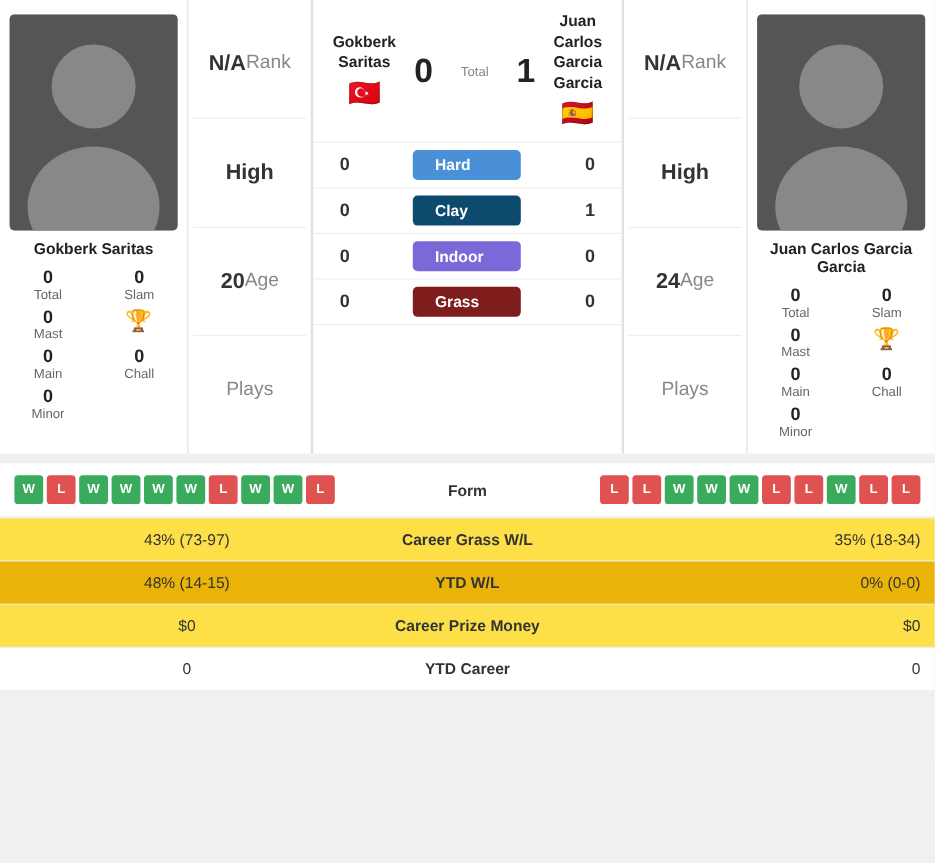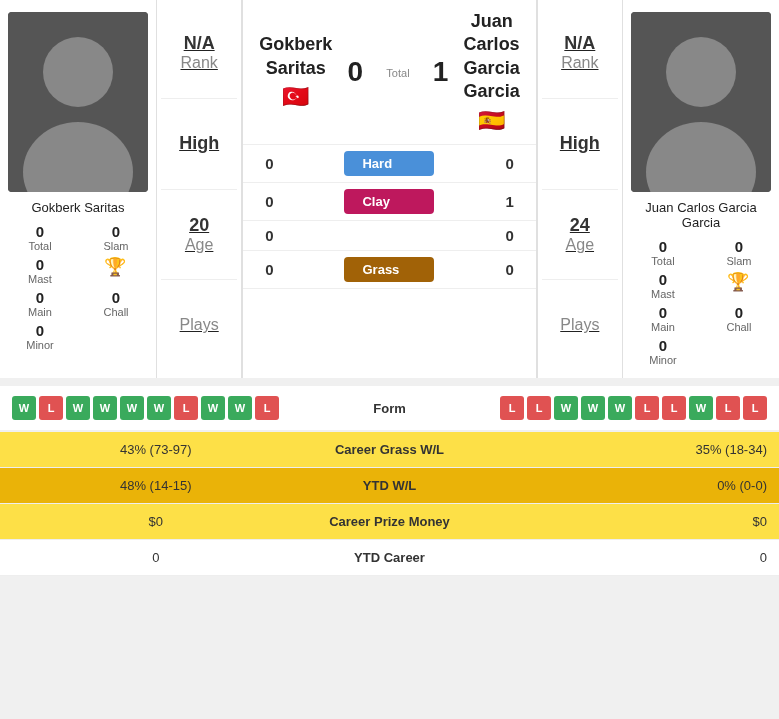--- a/index.html
+++ b/index.html
@@ -45,21 +45,21 @@
       margin-bottom: 8px;
     }
 
     .player-avatar svg {
       width: 100%;
       height: 100%;
     }
 
     .player-name {
       font-size: 13px;
-      font-weight: normal;
+      font-weight: bold;
       text-align: center;
       margin-bottom: 8px;
       color: #222;
     }
 
     .player-stats {
       display: grid;
       grid-template-columns: 1fr 1fr;
       gap: 4px 12px;
       text-align: center;
@@ -94,27 +94,26 @@
       display: flex;
       flex-direction: column;
       padding: 8px 4px;
       border-left: 1px solid #e0e0e0;
       border-right: 1px solid #e0e0e0;
     }
 
     .mid-stat-row {
       flex: 1;
       display: flex;
-      flex-direction: column;
+      flex-direction: row;
       align-items: center;
       justify-content: center;
       border-bottom: 1px solid #eee;
       padding: 8px 0;
       text-align: center;
-      text-decoration: underline;
     }
 
     .mid-stat-row:last-child {
       border-bottom: none;
     }
 
     .mid-stat-val {
       font-size: 18px;
       font-weight: bold;
       color: #333;
@@ -144,21 +143,21 @@
 
     .player-names-center {
       display: flex;
       flex-direction: column;
       align-items: center;
       flex: 1;
       text-align: center;
     }
 
     .center-player-name {
-      font-size: 18px;
+      font-size: 13px;
       font-weight: bold;
       color: #222;
       line-height: 1.3;
     }
 
     .flag-icon {
       font-size: 22px;
       margin-top: 4px;
     }
 
@@ -207,23 +206,23 @@
 
     .surface-score {
       font-size: 15px;
       font-weight: bold;
       color: #333;
       min-width: 20px;
       text-align: center;
     }
 
     .badge-hard { background: #4a90d9; }
-    .badge-clay { background: #be185d; }
+    .badge-clay { background: #0c4a6e; }
     .badge-indoor { background: #7b68d9; }
-    .badge-grass { background: #a16207; }
+    .badge-grass { background: #7f1d1d; }
 
     
     .right-middle-stats {
       width: 130px;
       display: flex;
       flex-direction: column;
       padding: 8px 4px;
       border-left: 1px solid #e0e0e0;
       border-right: 1px solid #e0e0e0;
     }
@@ -400,20 +399,21 @@
           <div class="surface-badge badge-hard">Hard</div>
           <div class="surface-score">0</div>
         </div>
         <div class="surface-row">
           <div class="surface-score">0</div>
           <div class="surface-badge badge-clay">Clay</div>
           <div class="surface-score">1</div>
         </div>
         <div class="surface-row">
           <div class="surface-score">0</div>
+          <div class="surface-badge badge-indoor">Indoor</div>
           <div class="surface-score">0</div>
         </div>
         <div class="surface-row">
           <div class="surface-score">0</div>
           <div class="surface-badge badge-grass">Grass</div>
           <div class="surface-score">0</div>
         </div>
       </div>
     </div>
 

